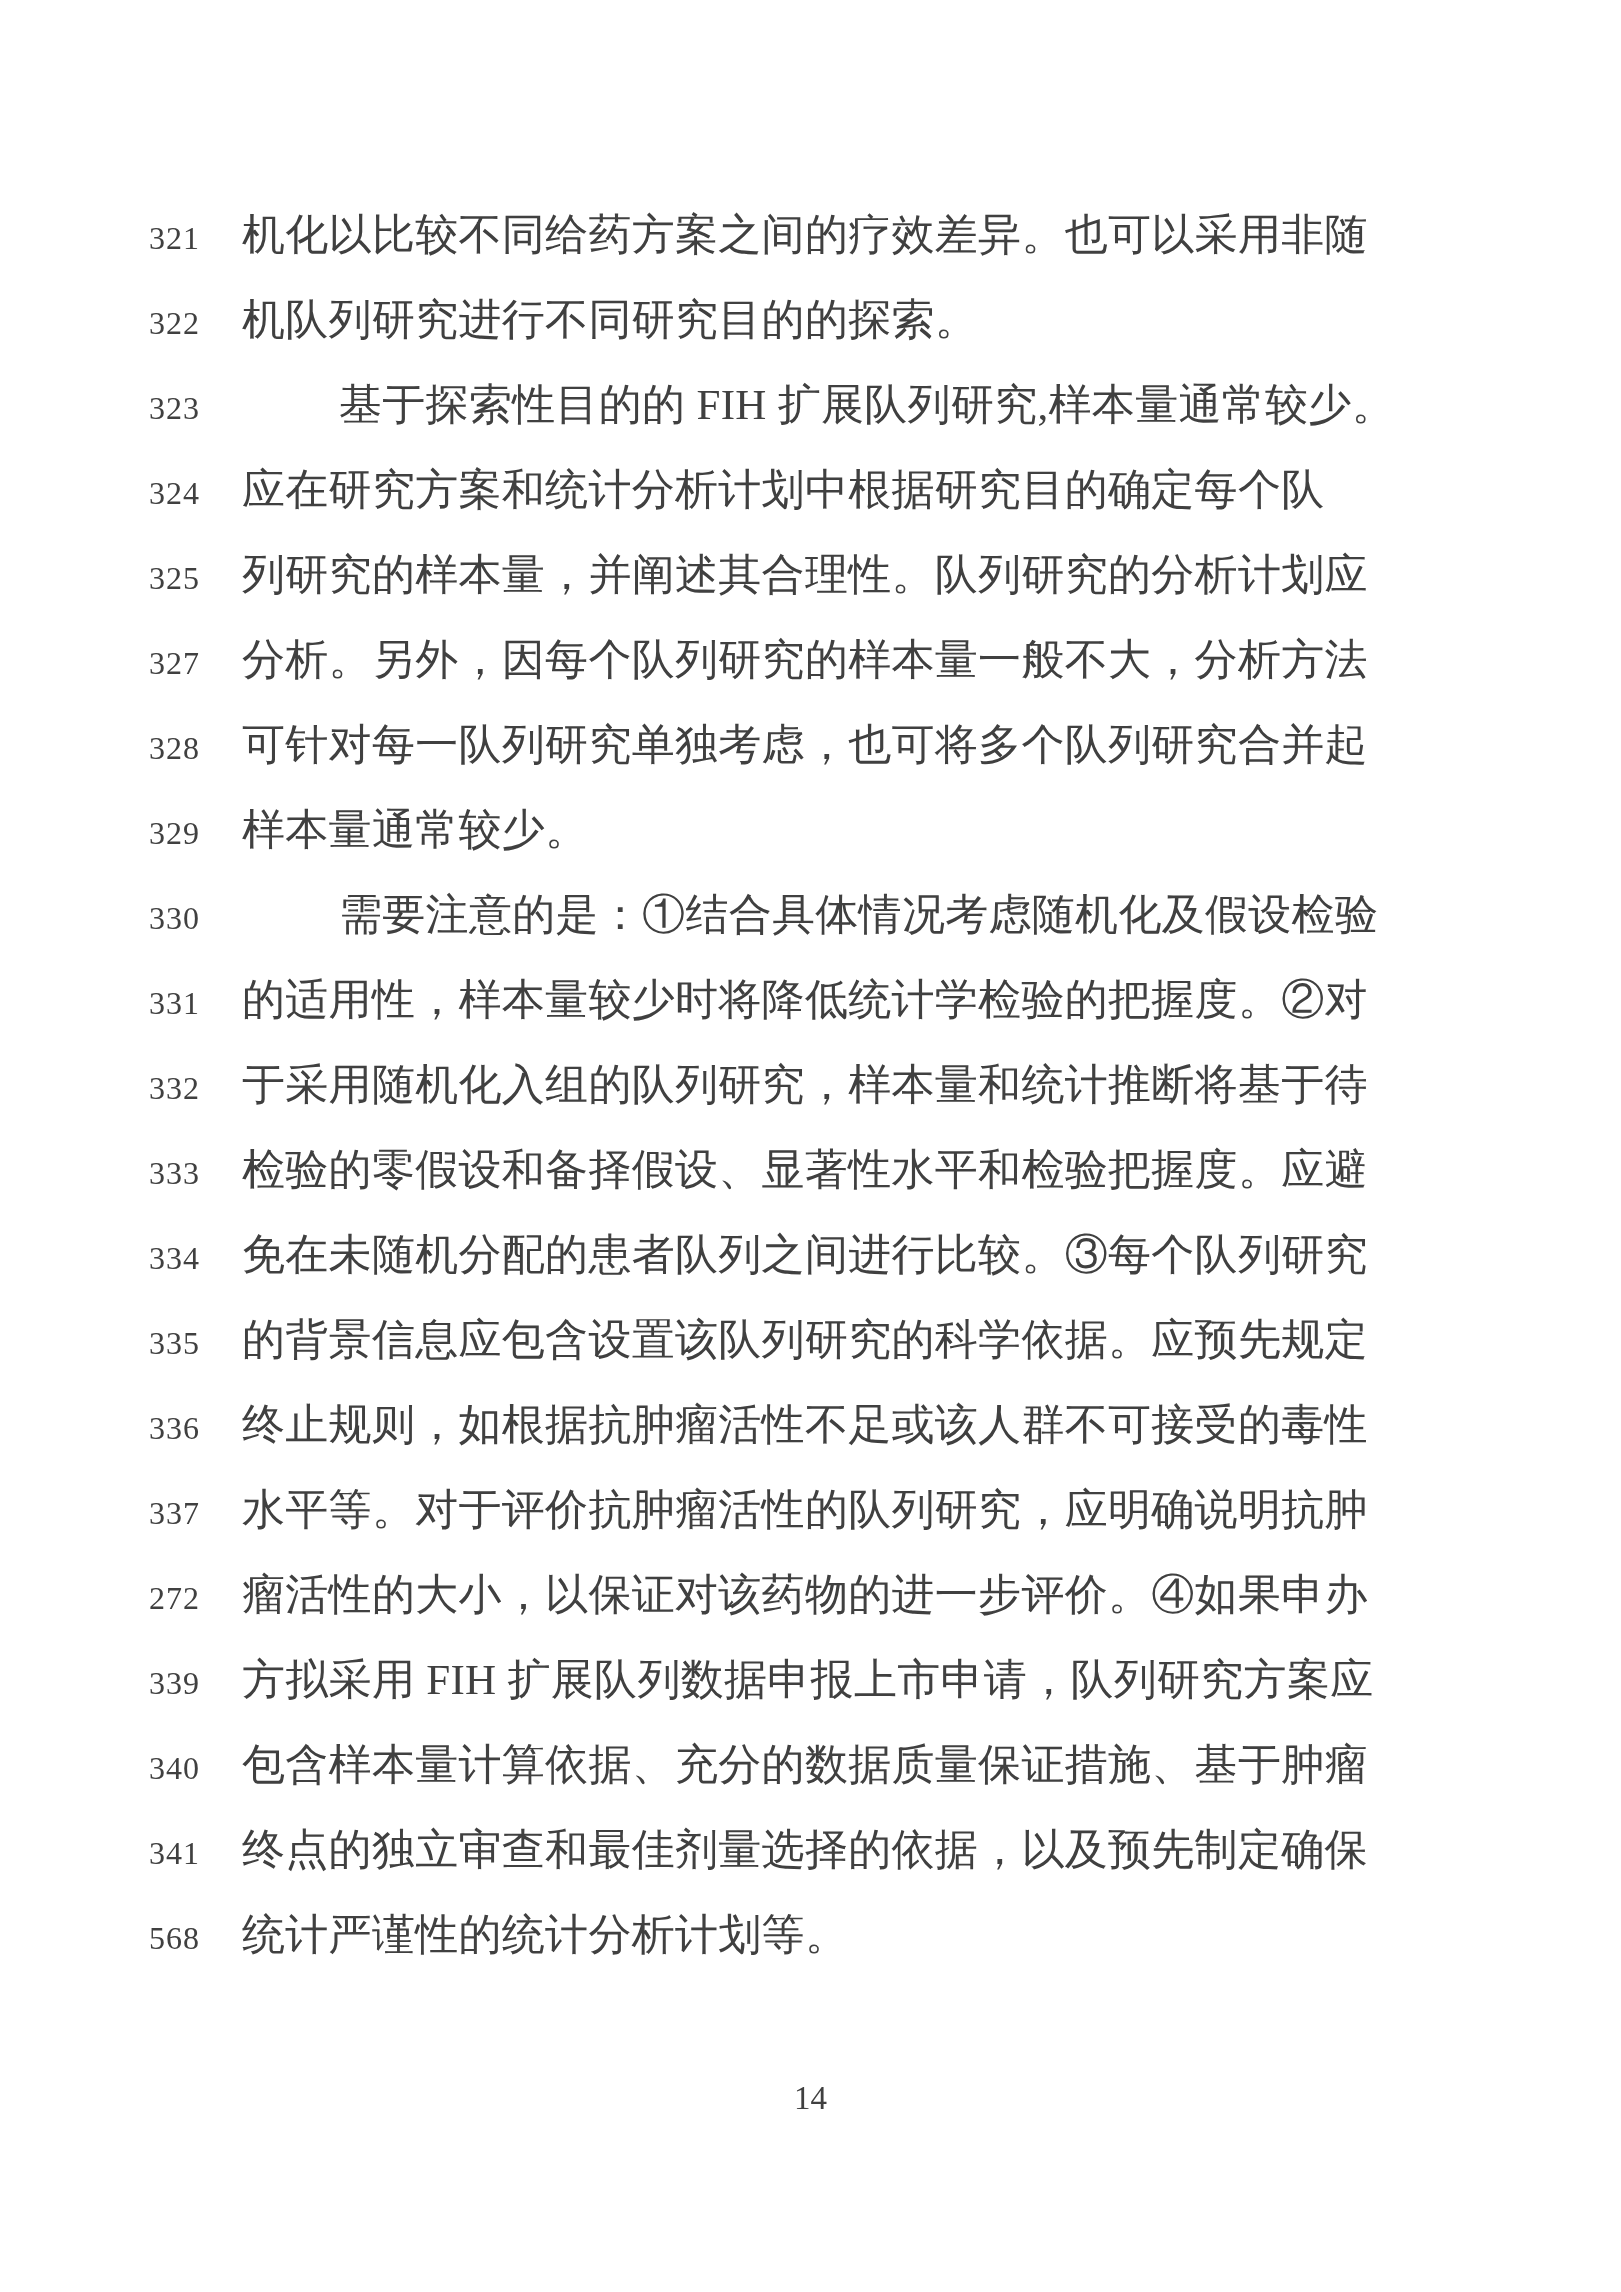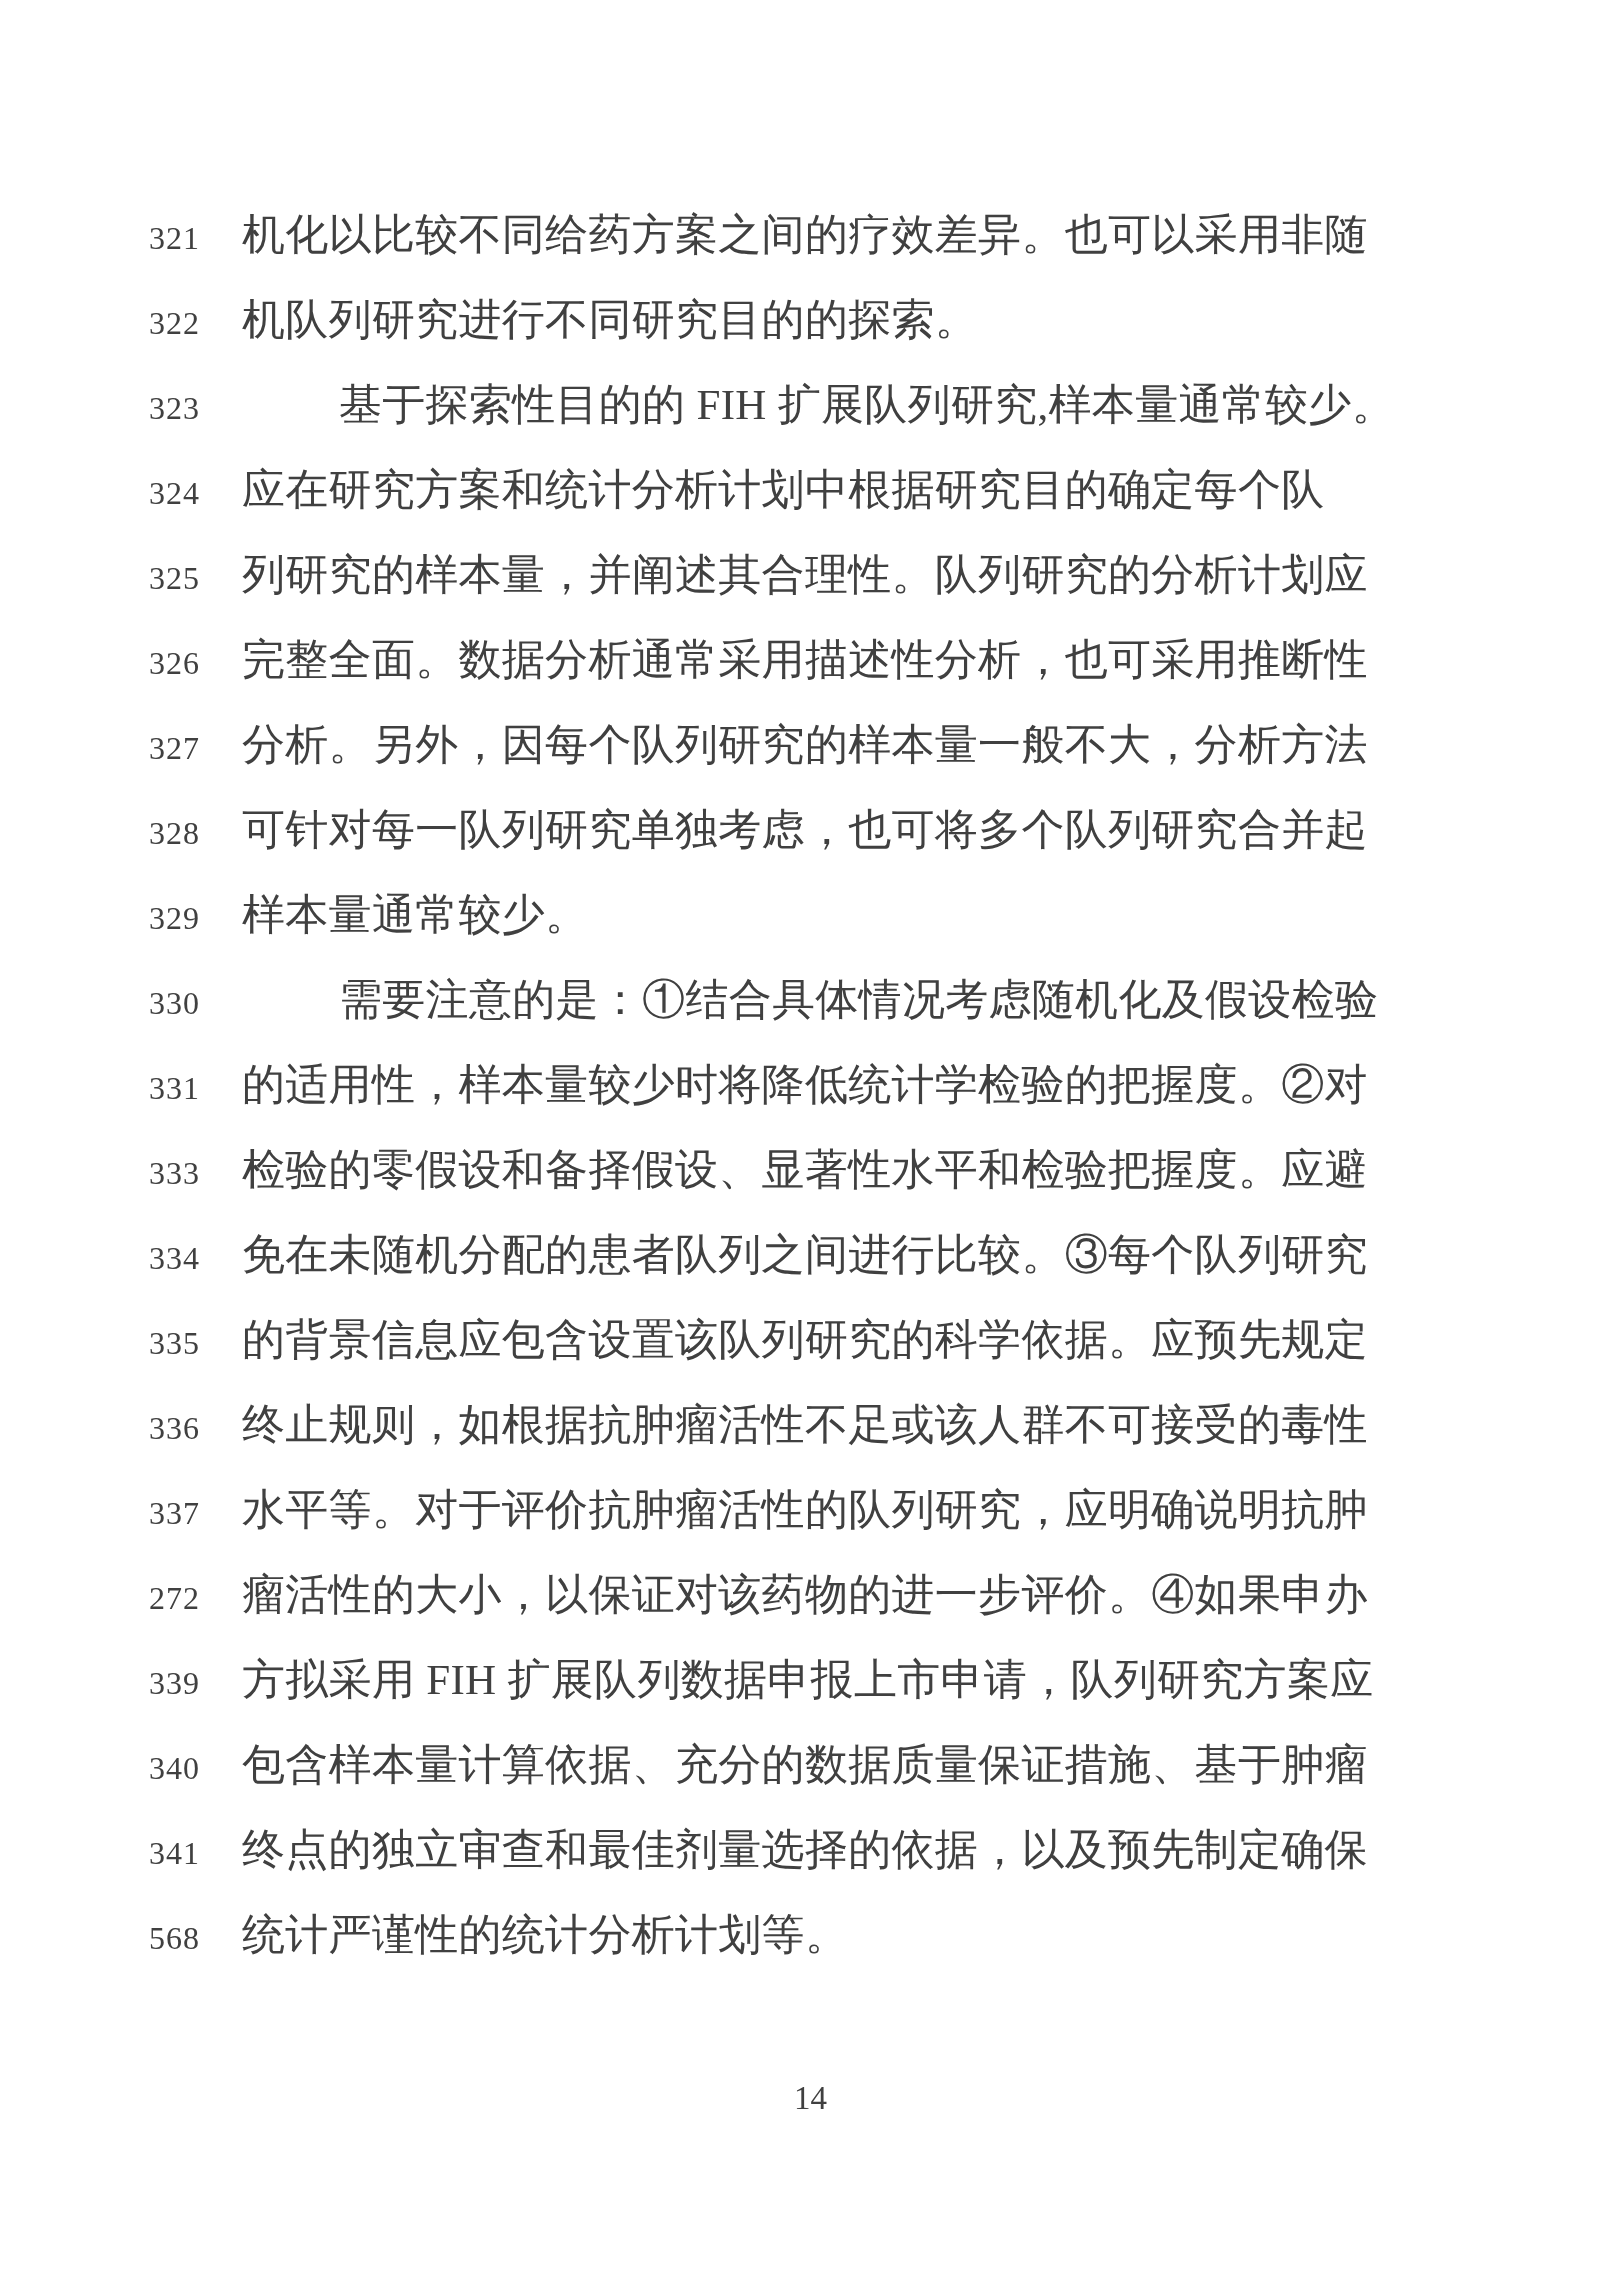--- a/index.html
+++ b/index.html
@@ -54,26 +54,26 @@
 </head>
 <body>
 
 <div class="page">
   <div class="content" id="lines">
       <div class="row"><span class="num">321</span><span class="txt">机化以比较不同给药方案之间的疗效差异。也可以采用非随</span></div>
       <div class="row"><span class="num">322</span><span class="txt">机队列研究进行不同研究目的的探索。</span></div>
       <div class="row indent"><span class="num">323</span><span class="txt">基于探索性目的的 FIH 扩展队列研究,样本量通常较少。</span></div>
       <div class="row"><span class="num">324</span><span class="txt">应在研究方案和统计分析计划中根据研究目的确定每个队</span></div>
       <div class="row"><span class="num">325</span><span class="txt">列研究的样本量，并阐述其合理性。队列研究的分析计划应</span></div>
-      <div class="row"><span class="num">326</span><span class="txt">完整全面。数据分析通常采用描述性分析，也可采用推断性</span></div>
       <div class="row"><span class="num">327</span><span class="txt">分析。另外，因每个队列研究的样本量一般不大，分析方法</span></div>
       <div class="row"><span class="num">328</span><span class="txt">可针对每一队列研究单独考虑，也可将多个队列研究合并起</span></div>
       <div class="row"><span class="num">329</span><span class="txt">样本量通常较少。</span></div>
       <div class="row indent"><span class="num">330</span><span class="txt">需要注意的是：①结合具体情况考虑随机化及假设检验</span></div>
       <div class="row"><span class="num">331</span><span class="txt">的适用性，样本量较少时将降低统计学检验的把握度。②对</span></div>
+      <div class="row"><span class="num">332</span><span class="txt">于采用随机化入组的队列研究，样本量和统计推断将基于待</span></div>
       <div class="row"><span class="num">333</span><span class="txt">检验的零假设和备择假设、显著性水平和检验把握度。应避</span></div>
       <div class="row"><span class="num">334</span><span class="txt">免在未随机分配的患者队列之间进行比较。③每个队列研究</span></div>
       <div class="row"><span class="num">335</span><span class="txt">的背景信息应包含设置该队列研究的科学依据。应预先规定</span></div>
       <div class="row"><span class="num">336</span><span class="txt">终止规则，如根据抗肿瘤活性不足或该人群不可接受的毒性</span></div>
       <div class="row"><span class="num">337</span><span class="txt">水平等。对于评价抗肿瘤活性的队列研究，应明确说明抗肿</span></div>
       <div class="row"><span class="num">272</span><span class="txt">瘤活性的大小，以保证对该药物的进一步评价。④如果申办</span></div>
       <div class="row"><span class="num">339</span><span class="txt">方拟采用 FIH 扩展队列数据申报上市申请，队列研究方案应</span></div>
       <div class="row"><span class="num">340</span><span class="txt">包含样本量计算依据、充分的数据质量保证措施、基于肿瘤</span></div>
       <div class="row"><span class="num">341</span><span class="txt">终点的独立审查和最佳剂量选择的依据，以及预先制定确保</span></div>
       <div class="row"><span class="num">568</span><span class="txt">统计严谨性的统计分析计划等。</span></div>

